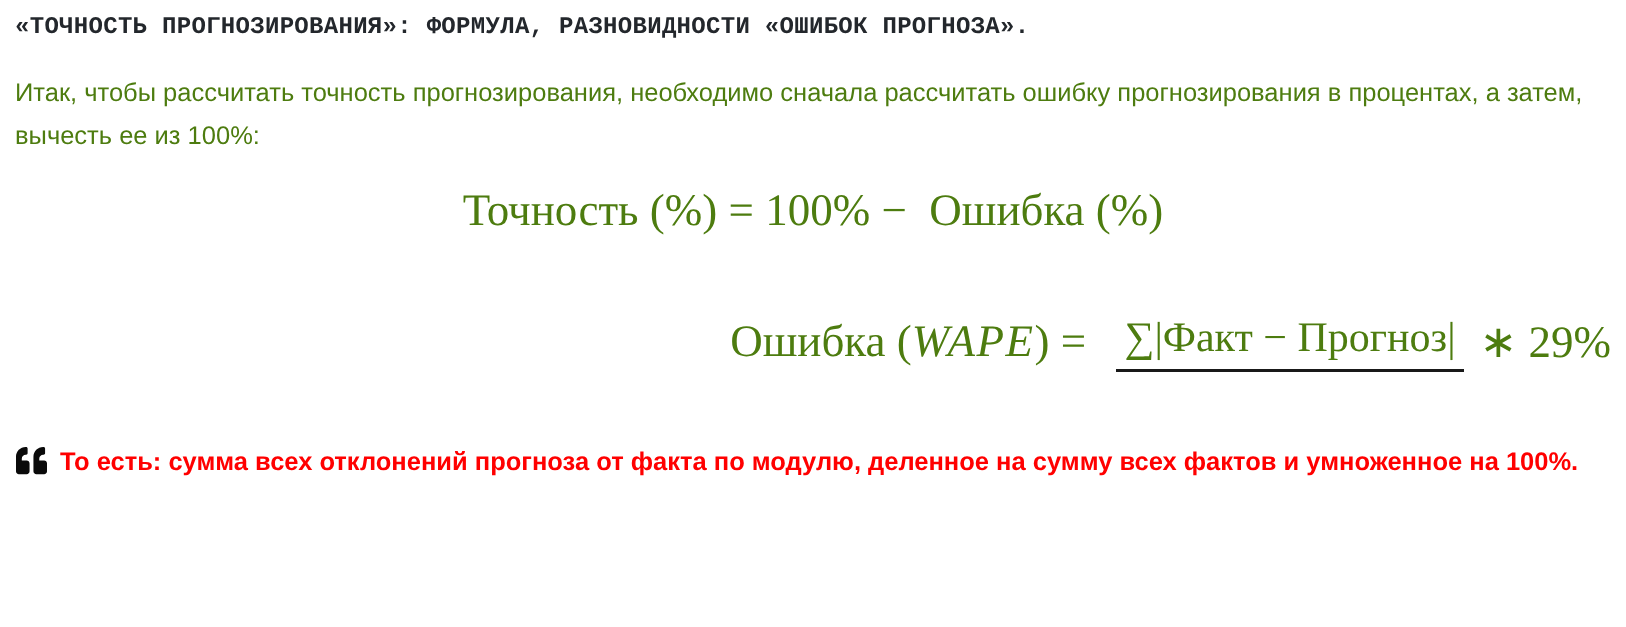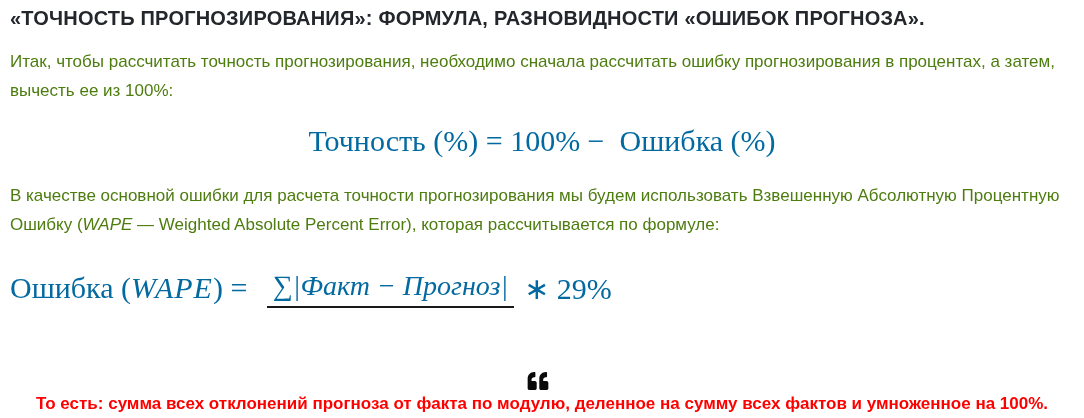--- a/index.html
+++ b/index.html
@@ -15,94 +15,92 @@
   }
   .page {
     box-sizing: border-box;
     width: 1084px;
     height: 418px;
     padding: 8px 10px 0 10px;
     background: #ffffff;
   }
   h1.title {
     margin: 0;
-    font-family: Liberation Sans, sans-serif;
+    font-family: Liberation Mono, monospace;
     font-weight: 700;
-    font-size: 20px;
+    font-size: 16px;
     line-height: 21px;
     letter-spacing: 0.2px;
     color: #23272c;
   }
   p.body-text {
     margin: 18px 0 0 0;
     max-width: 1064px;
     font-size: 17px;
     line-height: 29px;
     color: #4d7c0f;
   }
   p.body-text .wape-it {
     font-style: italic;
   }
   .formula {
     font-family: "Liberation Serif", serif;
-    color: #0369a1;
+    color: #4d7c0f;
     text-align: center;
     white-space: pre-wrap;
   }
   .formula.f1 {
     margin-top: 14px;
     font-size: 30px;
     line-height: 44px;
   }
   .formula.f2 {
-    margin-top: 8px;
+    margin-top: 24px;
     height: 82px;
     display: flex;
     align-items: center;
-    justify-content: flex-start;
+    justify-content: flex-end;
     font-size: 30px;
   }
   .formula.f2 .lhs {
     margin-right: 12px;
     white-space: pre;
   }
   .formula.f2 .lhs i {
     font-style: italic;
     letter-spacing: 1px;
   }
   .frac {
     display: inline-flex;
     flex-direction: column;
     align-items: center;
     vertical-align: middle;
     font-size: 28px;
-    font-style: italic;
   }
   .frac .num {
     display: block;
     padding: 0 6px 3px 6px;
     border-bottom: 2px solid #191919;
     line-height: 34px;
     white-space: pre;
   }
   .frac .den {
     display: block;
     padding-top: 3px;
     line-height: 34px;
     white-space: pre;
   }
   .formula.f2 .rhs {
     margin-left: 10px;
     white-space: pre;
   }
   .quote {
-    margin-top: 40px;
+    margin-top: 26px;
     display: flex;
-    align-items: center;
-    flex-direction: column;
+    align-items: flex-start;
   }
   .qicon {
     flex: 0 0 auto;
     width: 22px;
     height: 19px;
     margin: 3px 8px 0 0;
   }
   .qicon svg {
     display: block;
     width: 22px;
@@ -119,21 +117,20 @@
 <body>
 
 <div class="page">
 
   <h1 class="title">«ТОЧНОСТЬ ПРОГНОЗИРОВАНИЯ»: ФОРМУЛА, РАЗНОВИДНОСТИ «ОШИБОК ПРОГНОЗА».</h1>
 
   <p class="body-text">Итак, чтобы рассчитать точность прогнозирования, необходимо сначала рассчитать ошибку прогнозирования в процентах, а затем, вычесть ее из 100%:</p>
 
   <div class="formula f1">Точность (%) = 100% −  Ошибка (%)</div>
 
-  <p class="body-text"><span>В качестве основной ошибки для расчета точности прогнозирования мы будем использовать Взвешенную Абсолютную Процентную Ошибку (</span><span class="wape-it">WAPE</span><span> — Weighted Absolute Percent Error), которая рассчитывается по формуле:</span></p>
 
   <div class="formula f2">
     <span class="lhs"><span>Ошибка (</span><i>WAPE</i><span>) = </span></span>
     <span class="frac">
       <span class="num">∑|Факт − Прогноз|</span>
     </span>
     <span class="rhs">∗ 29%</span>
   </div>
 
   <div class="quote">

